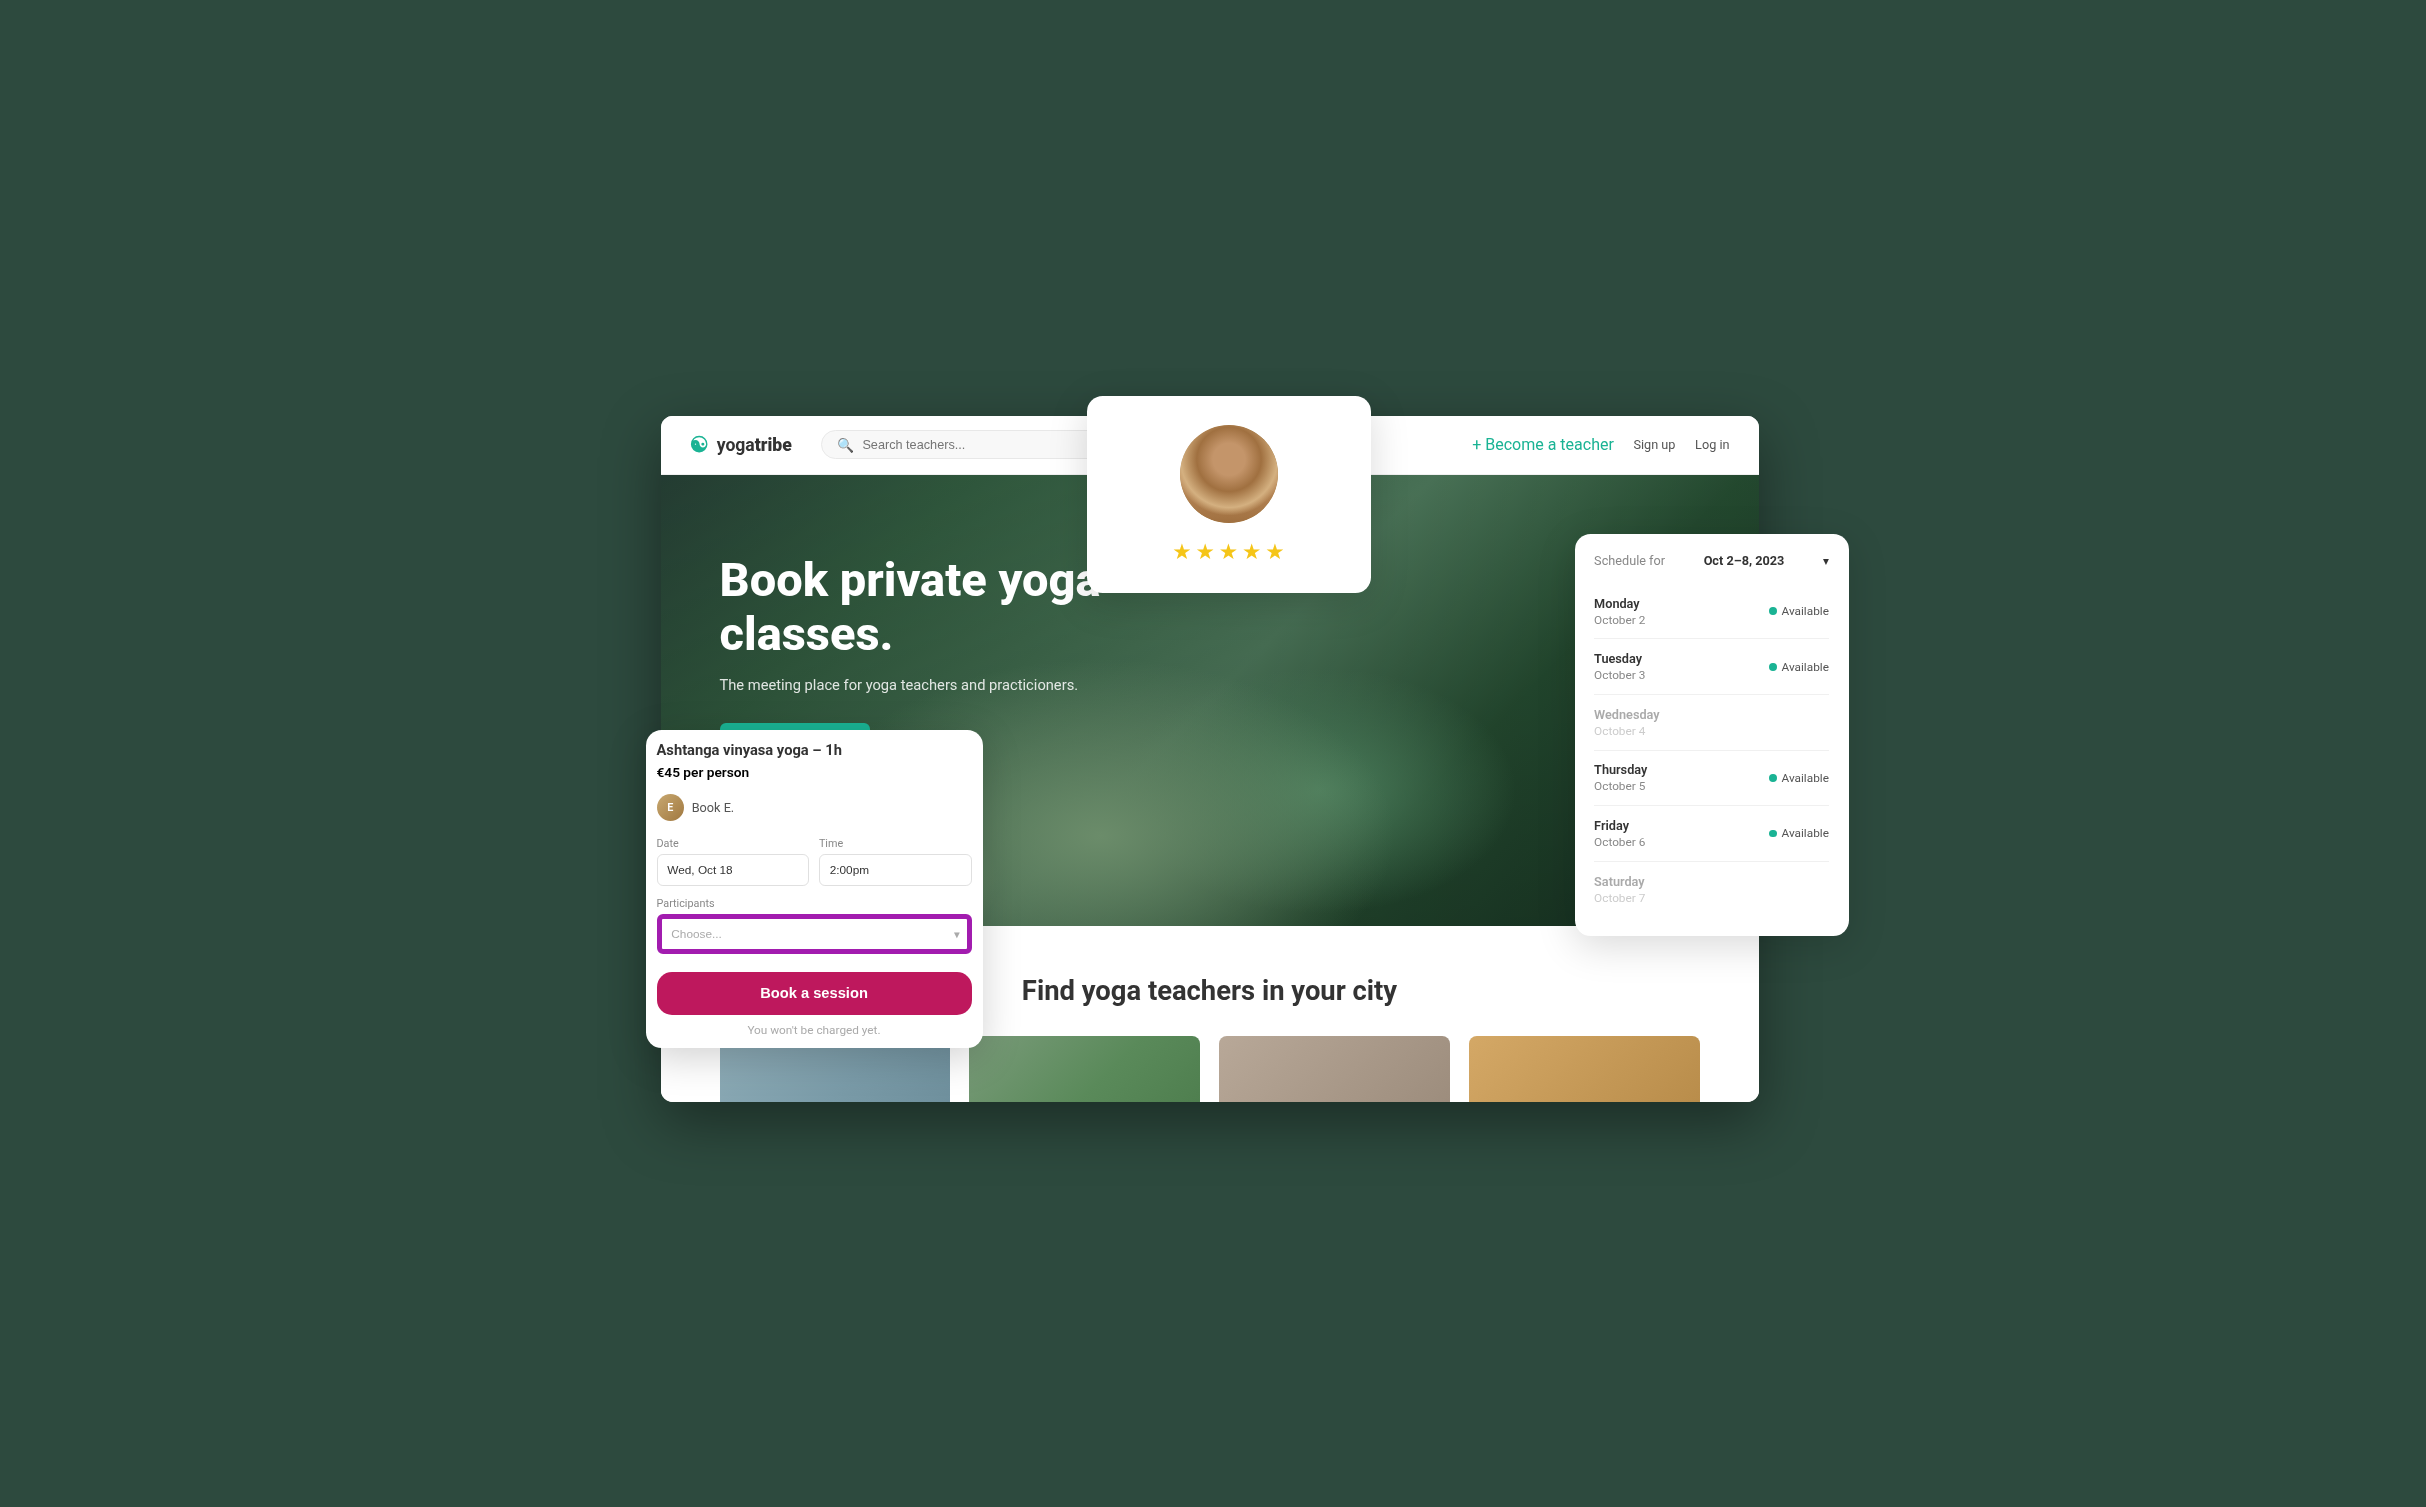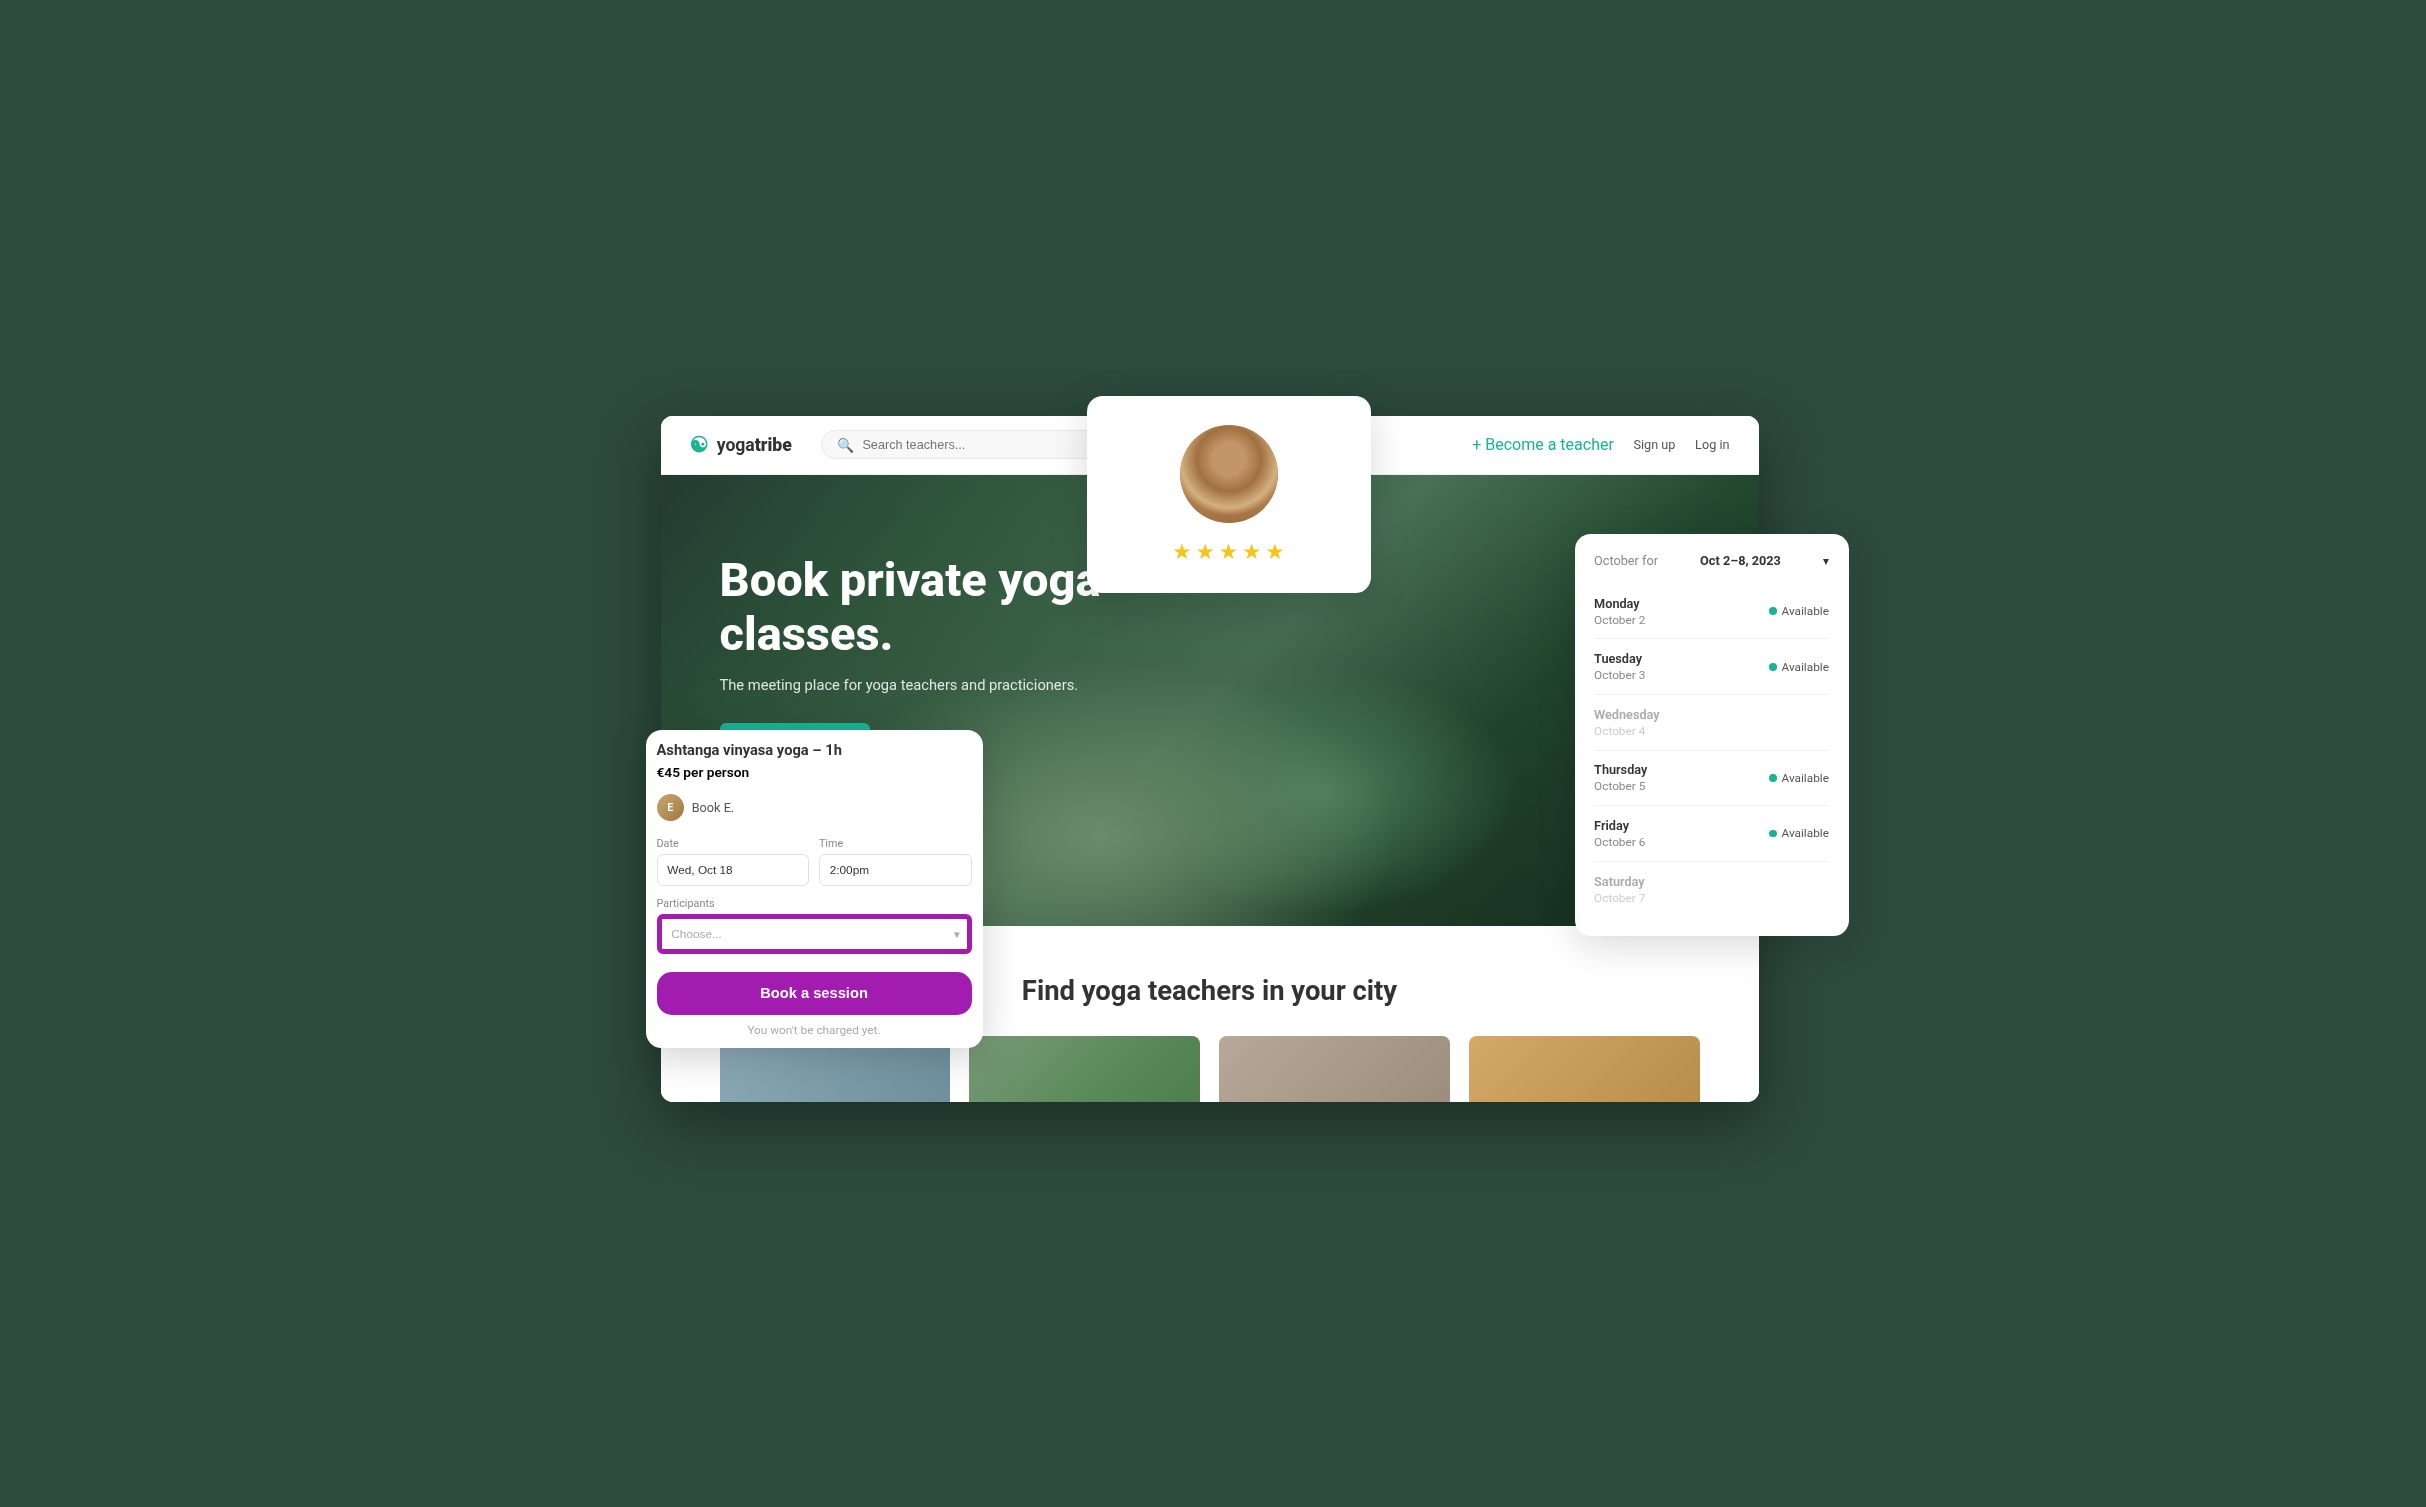--- a/index.html
+++ b/index.html
@@ -294,21 +294,21 @@
       right: 9.8px;
       top: 50%;
       transform: translateY(-50%);
       color: #aaa;
       font-size: 9.8px;
       pointer-events: none;
     }
 
     .book-session-btn {
       width: 100%;
-      background: #a21caf;
+      background: #be185d;
       color: #fff;
       border: none;
       border-radius: 15px;
       padding: 13.7px;
       font-size: 14.7px;
       font-weight: 700;
       cursor: pointer;
       margin-top: 17.6px;
     }
 
@@ -533,21 +533,21 @@
       <span class="star">★</span>
       <span class="star">★</span>
       <span class="star">★</span>
       <span class="star">★</span>
       <span class="star">★</span>
     </div>
   </div>
 
   <div class="schedule-card">
     <div class="schedule-header">
-      <span class="schedule-title">October for</span>
+      <span class="schedule-title">Schedule for</span>
       <span class="schedule-date-range">Oct 2–8, 2023</span>
       <span class="schedule-chevron">▾</span>
     </div>
 
     <div class="schedule-row">
       <div>
         <div class="day-name">Monday</div>
         <div class="day-date">October 2</div>
       </div>
       <div class="available-badge">

